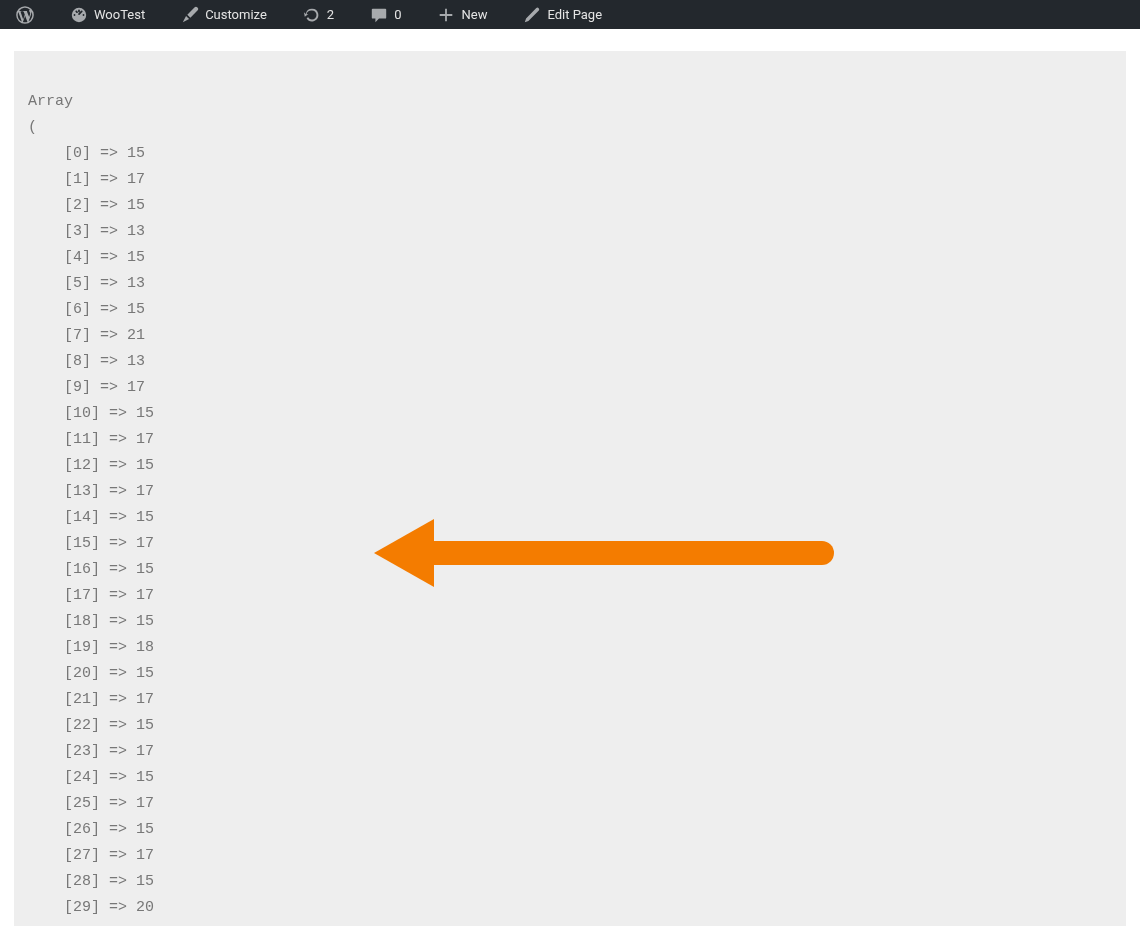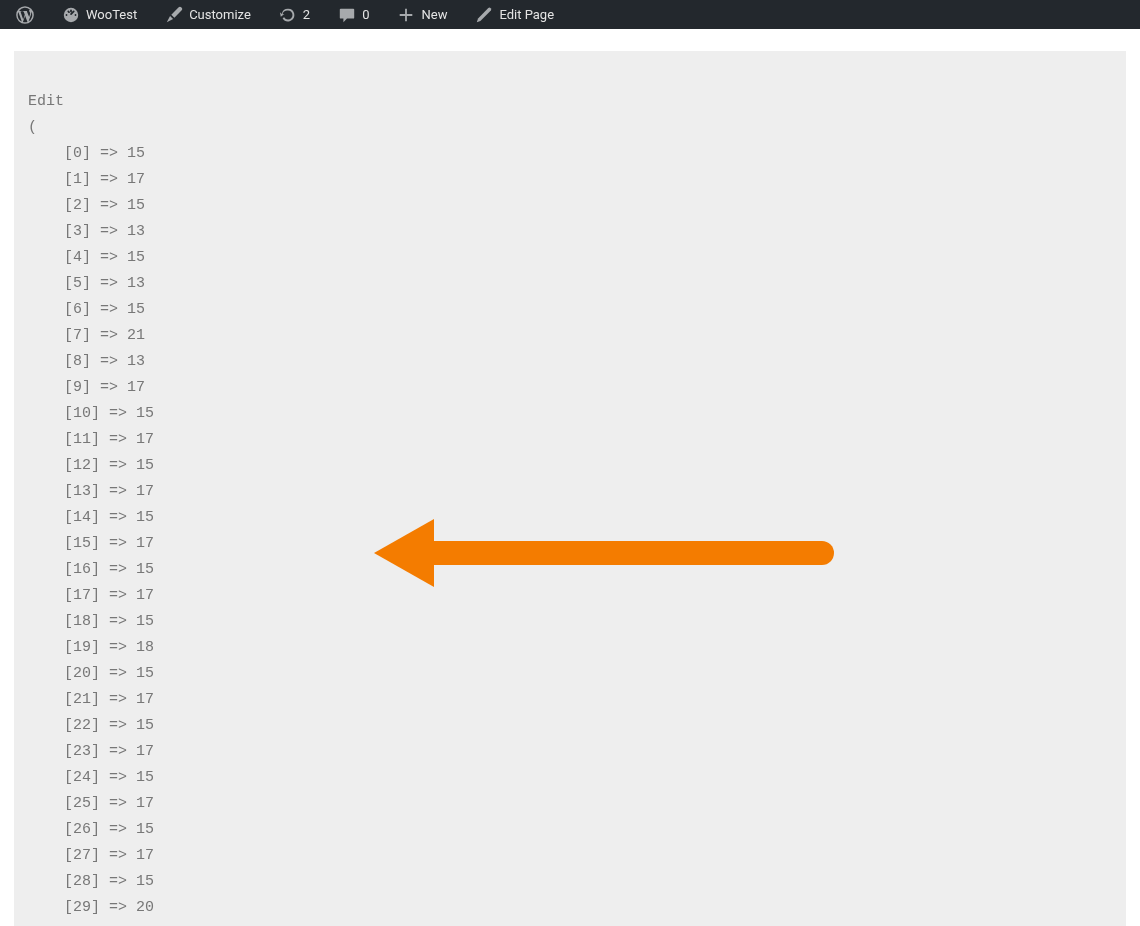--- a/index.html
+++ b/index.html
@@ -12,21 +12,21 @@
 
   
   .admin-bar {
     background: #23282d;
     color: #ccc;
     height: 29px;
     display: flex;
     align-items: center;
     padding: 0 8px;
     font-size: 13px;
-    gap: 12px;
+    gap: 20px;
   }
   .admin-item {
     display: flex;
     align-items: center;
     height: 29px;
     padding: 0 8px;
     color: #e4e4e4;
     cursor: pointer;
     gap: 6px;
     white-space: nowrap;
@@ -145,21 +145,21 @@
       <svg viewBox="0 0 20 20">
           <path d="M14.8 2.2a2 2 0 0 1 2.8 2.8L6 16.6 2 18l1.4-4Z"></path>
         </svg>
     </span>
     <span class="lbl">Edit Page</span>
   </div>
 </div>
 
 <div class="page">
   <div class="pre-block">
-<span class="arr-head">Edit</span>
+<span class="arr-head">Array</span>
 <span class="arr-head">(</span>
 <div id="array-rows" style="white-space: pre;">    [0] =&gt; 15
     [1] =&gt; 17
     [2] =&gt; 15
     [3] =&gt; 13
     [4] =&gt; 15
     [5] =&gt; 13
     [6] =&gt; 15
     [7] =&gt; 21
     [8] =&gt; 13

